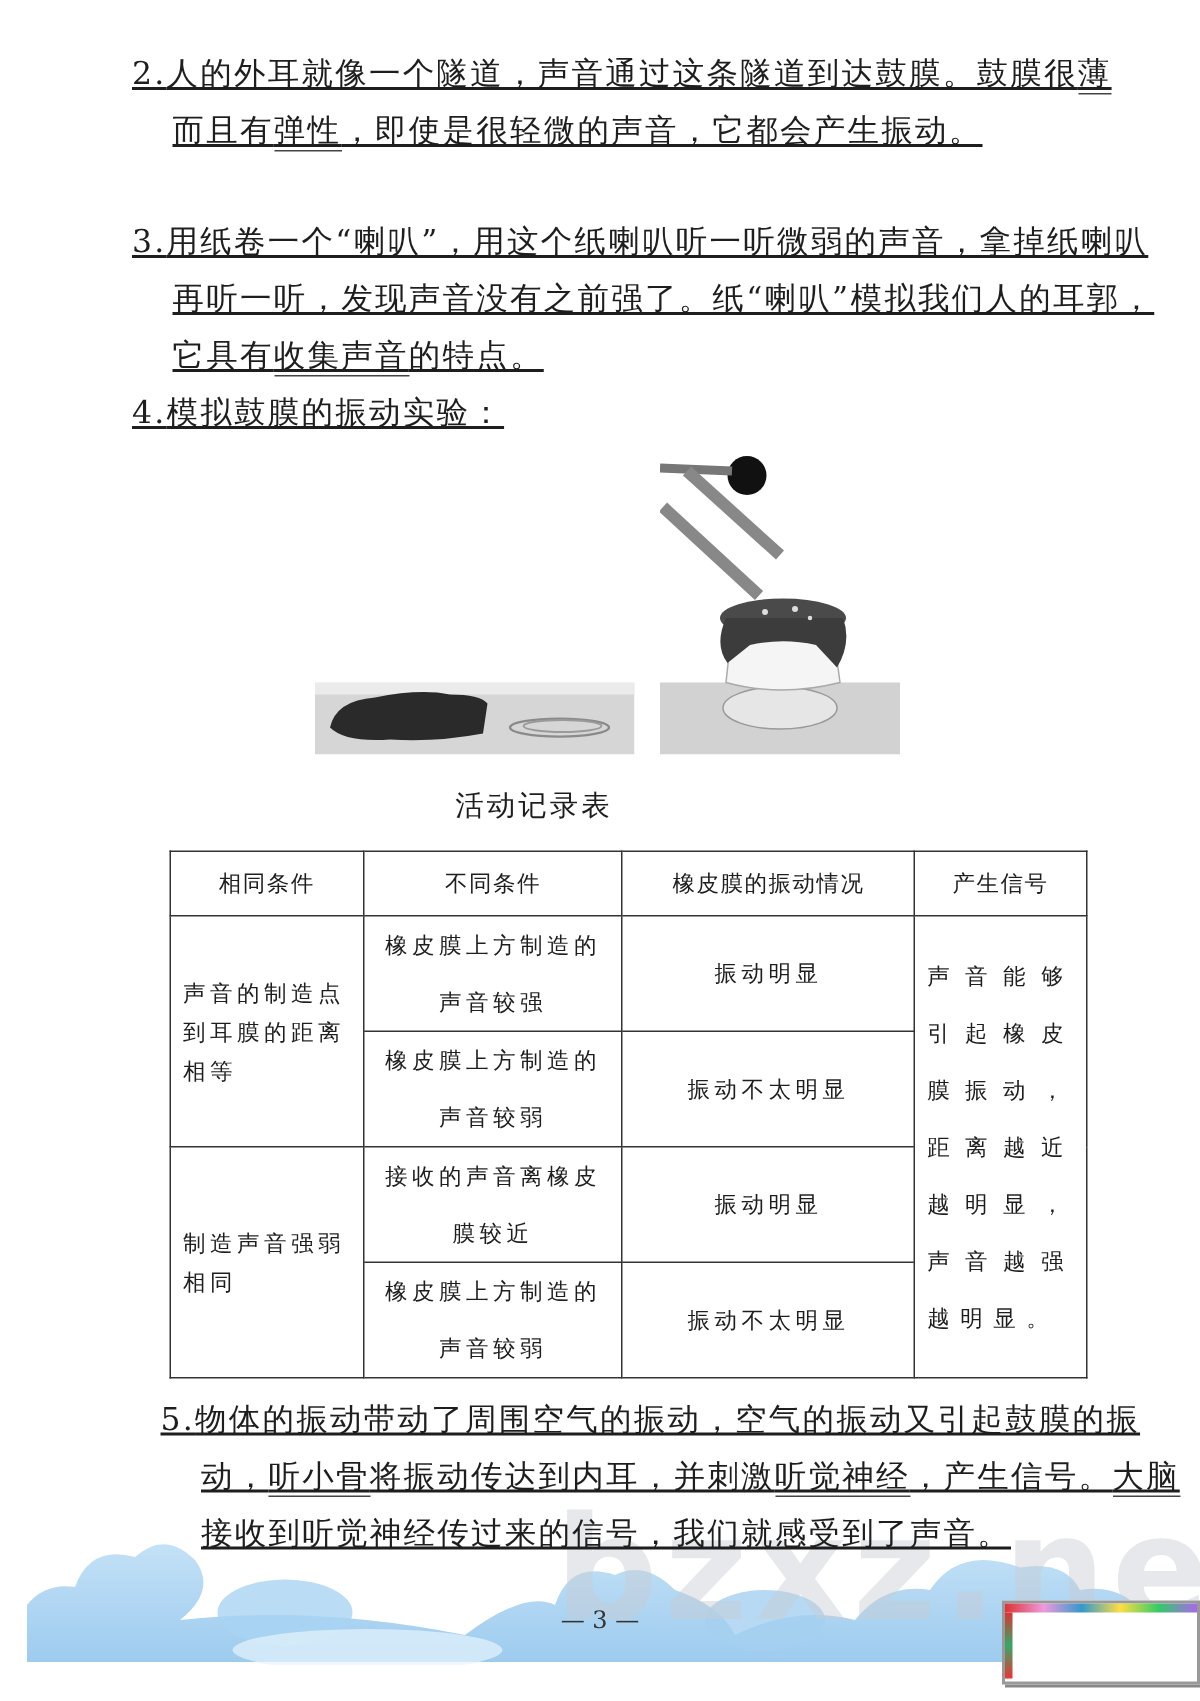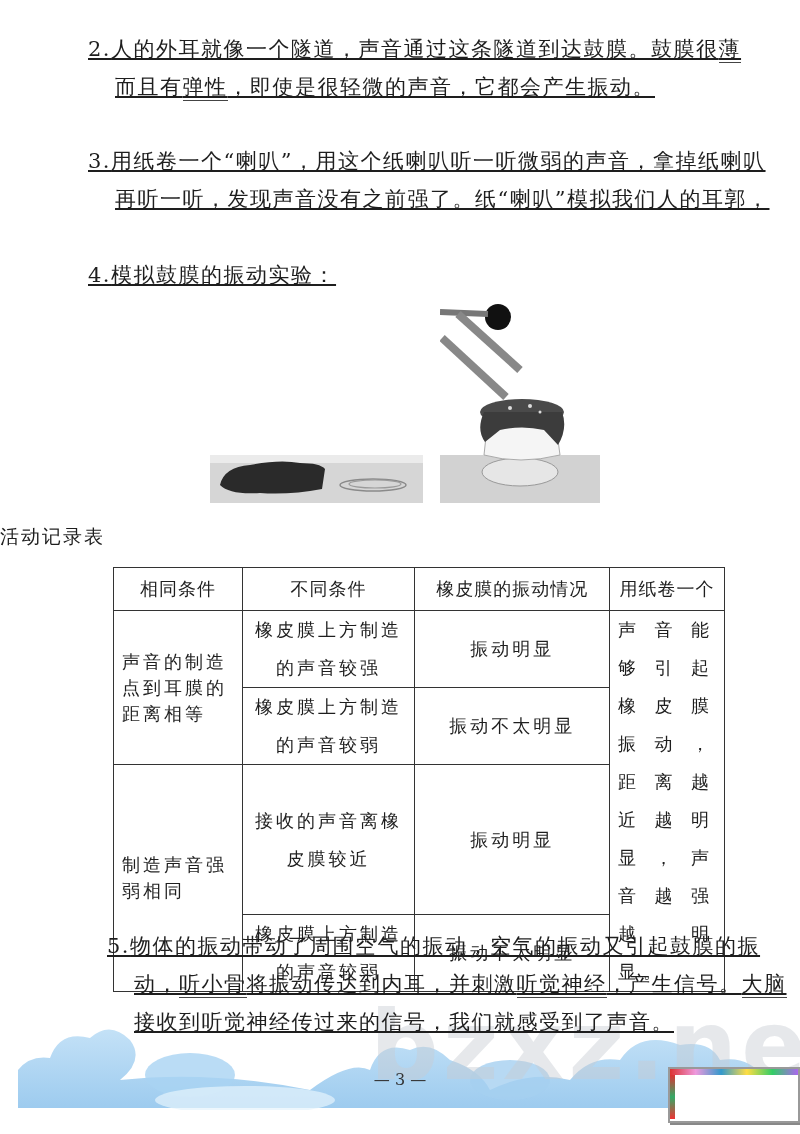--- a/index.html
+++ b/index.html
@@ -10,26 +10,26 @@
   }
   .para {
     position: absolute; left: 88px; width: 700px;
     font-size: 21px; line-height: 38px; letter-spacing: 1.5px; text-decoration: underline;
   }
   .para .line { display: block; white-space: nowrap; }
   .para .indent { padding-left: 27px; }
   .ul { border-bottom: 1.5px solid #444; padding-bottom: 1px; }
   .photo { position: absolute; background: #fff; }
   .caption {
-    position: absolute; left: 0; width: 712px; top: 524px; text-align: left;
+    position: absolute; left: 0; width: 712px; top: 524px; text-align: center;
     font-size: 19px; letter-spacing: 2px;
   }
   table.rec {
     position: absolute; left: 113px; top: 567px; width: 612px;
-    border-collapse: collapse; font-size: 18px; letter-spacing: 3px;
+    border-collapse: collapse; font-size: 15px; letter-spacing: 3px;
   }
   table.rec td, table.rec th {
     border: 1.5px solid #333; font-weight: normal; padding: 0 8px;
     vertical-align: middle;
   }
   table.rec th { height: 42px; text-align: center; letter-spacing: 1px; }
   table.rec td { height: 75px; }
   td.center { text-align: left; line-height: 26px; }
   td.left { text-align: center; line-height: 38px; }
   td.finding { line-height: 38px; letter-spacing: 7px; text-align: justify; padding: 0 6px 0 10px; }
@@ -61,20 +61,23 @@
   <span class="line indent">
     <span>而且有</span><span class="ul">弹性</span><span>，即使是很轻微的声音，它都会产生振动。</span>
   </span>
 </div>
 
 <div class="para" style="top:142px;">
   <span class="line">
     <span>3.</span><span>用纸卷一个“喇叭”，用这个纸喇叭听一听微弱的声音，拿掉纸喇叭</span>
   </span>
   <span class="line indent">再听一听，发现声音没有之前强了。纸“喇叭”模拟我们人的耳郭，</span>
+  <span class="line indent">
+    <span>它具有</span><span class="ul">收集声音</span><span>的特点。</span>
+  </span>
 </div>
 
 <div class="para" style="top:256px;">
   <span class="line">
     <span>4.</span><span>模拟鼓膜的振动实验：</span>
   </span>
 </div>
 
 <div class="photo" style="left:210px; top:455px; width:213px; height:48px;">
   <svg width="213" height="48" viewBox="0 0 213 48">
@@ -110,21 +113,21 @@
     <col style="width:129px">
       <col style="width:173px">
       <col style="width:195px">
       <col style="width:115px">
   </colgroup>
   <tbody>
       <tr>
     <th>相同条件</th>
     <th>不同条件</th>
     <th>橡皮膜的振动情况</th>
-    <th>用纸卷一个</th>
+    <th>产生信号</th>
   </tr>
   <tr>
     <td class="center" rowspan="2">声音的制造点到耳膜的距离相等</td>
     <td class="left">橡皮膜上方制造的声音较强</td>
     <td class="left">振动明显</td>
     <td class="finding" rowspan="4">声音能够引起橡皮膜振动，距离越近越明显，声音越强越明显。</td>
   </tr>
   <tr>
     <td class="left">橡皮膜上方制造的声音较弱</td>
     <td class="left">振动不太明显</td>

